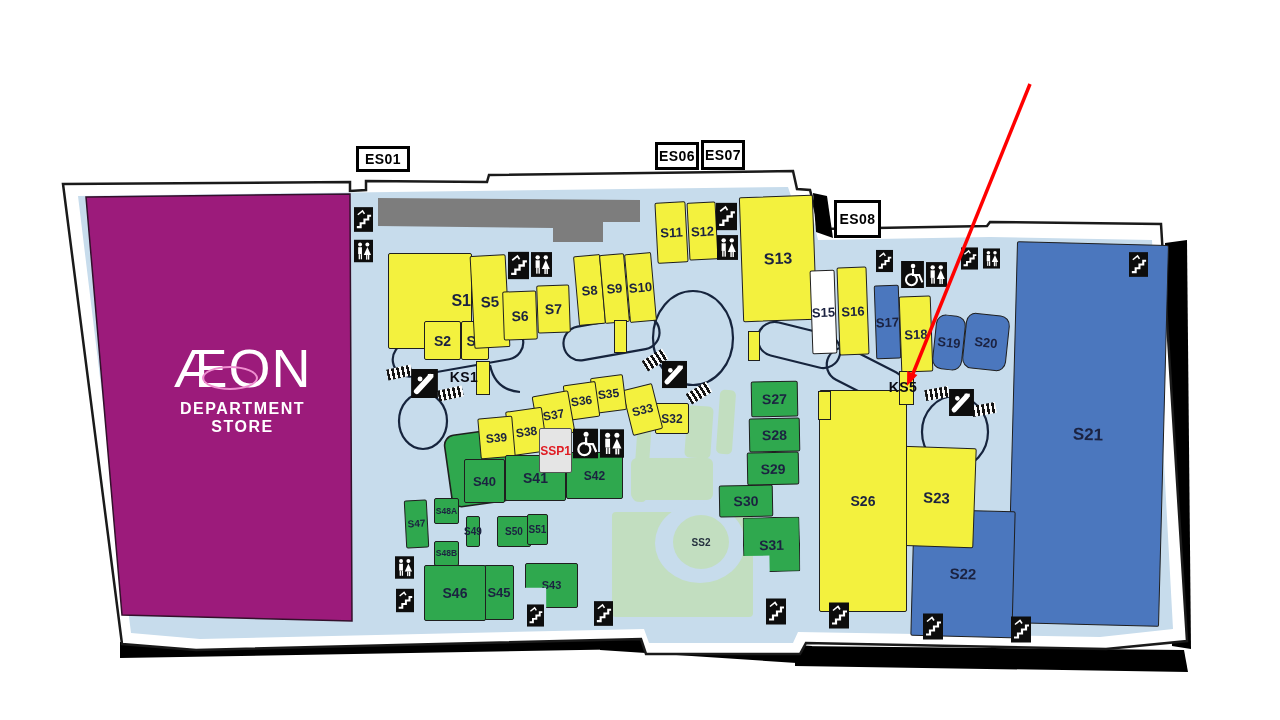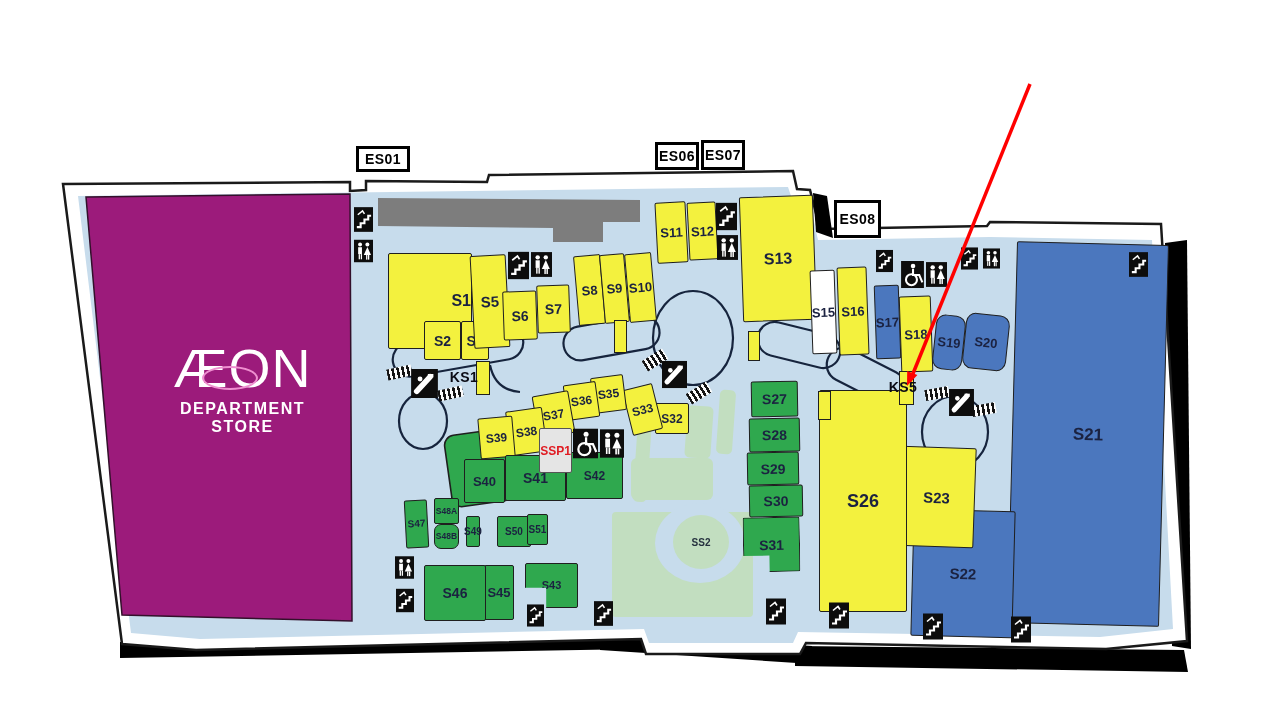--- a/index.html
+++ b/index.html
@@ -149,32 +149,32 @@
       <div class="store cat-blue" style="left: 912px; top: 510px; width: 102px; height: 127px; transform: rotate(1.5deg);">
         <span class="lbl" style="font-size: 15px;">S22</span>
       </div>
       <div class="store cat-yellow" style="left: 898px; top: 447px; width: 77px; height: 100px; transform: rotate(2deg);">
         <span class="lbl" style="font-size: 15px;">S23</span>
       </div>
       <div class="store cat-yellow" style="left: 865px; top: 402px; width: 42px; height: 108px;">
         <span class="lbl" style="font-size: 14px;">S25</span>
       </div>
       <div class="store cat-yellow" style="left: 819px; top: 390px; width: 88px; height: 222px;">
-        <span class="lbl" style="font-size: 18px;">S26</span>
+        <span class="lbl" style="font-size: 14px;">S26</span>
       </div>
       <div class="store cat-green" style="left: 751px; top: 381px; width: 47px; height: 36px; transform: rotate(-1deg);">
         <span class="lbl" style="font-size: 14px;">S27</span>
       </div>
       <div class="store cat-green" style="left: 749px; top: 418px; width: 51px; height: 34px; transform: rotate(-1deg);">
         <span class="lbl" style="font-size: 14px;">S28</span>
       </div>
       <div class="store cat-green" style="left: 747px; top: 452px; width: 52px; height: 33px; transform: rotate(-1deg);">
         <span class="lbl" style="font-size: 14px;">S29</span>
       </div>
-      <div class="store cat-green" style="left: 749px; top: 485px; width: 54px; height: 32px; transform: rotate(-1deg);">
+      <div class="store cat-green" style="left: 719px; top: 485px; width: 54px; height: 32px; transform: rotate(-1deg);">
         <span class="lbl" style="font-size: 14px;">S30</span>
       </div>
       <div class="store cat-green" style="left: 743px; top: 517px; width: 57px; height: 55px; transform: rotate(-1deg); clip-path: polygon(0px 0px, 100% 0px, 100% 100%, 46% 100%, 46% 70%, 0px 70%);">
         <span class="lbl" style="font-size: 14px;">S31</span>
       </div>
       <div class="store cat-yellow" style="left: 655px; top: 403px; width: 34px; height: 31px; text-align: right;">
         <span class="lbl" style="font-size: 12px;">S32</span>
       </div>
       <div class="store cat-yellow" style="left: 627px; top: 386px; width: 31px; height: 47px; transform: rotate(-14deg);">
         <span class="lbl" style="font-size: 12px;">S33</span>
@@ -211,21 +211,21 @@
       </div>
       <div class="store cat-green" style="left: 424px; top: 565px; width: 62px; height: 56px;">
         <span class="lbl" style="font-size: 14px;">S46</span>
       </div>
       <div class="store cat-green" style="left: 405px; top: 500px; width: 23px; height: 48px; transform: rotate(-3deg);">
         <span class="lbl" style="font-size: 10px;">S47</span>
       </div>
       <div class="store cat-green" style="left: 434px; top: 498px; width: 25px; height: 26px;">
         <span class="lbl" style="font-size: 8.5px;">S48A</span>
       </div>
-      <div class="store cat-green" style="left: 434px; top: 524px; width: 25px; height: 25px; border-radius: 7px;">
+      <div class="store cat-green" style="left: 434px; top: 541px; width: 25px; height: 25px;">
         <span class="lbl" style="font-size: 8.5px;">S48B</span>
       </div>
       <div class="store cat-green" style="left: 466px; top: 516px; width: 14px; height: 31px;">
         <span class="lbl" style="font-size: 10px;">S49</span>
       </div>
       <div class="store cat-green" style="left: 497px; top: 516px; width: 34px; height: 31px;">
         <span class="lbl" style="font-size: 10px;">S50</span>
       </div>
       <div class="store cat-green" style="left: 527px; top: 514px; width: 21px; height: 31px;">
         <span class="lbl" style="font-size: 10px;">S51</span>

